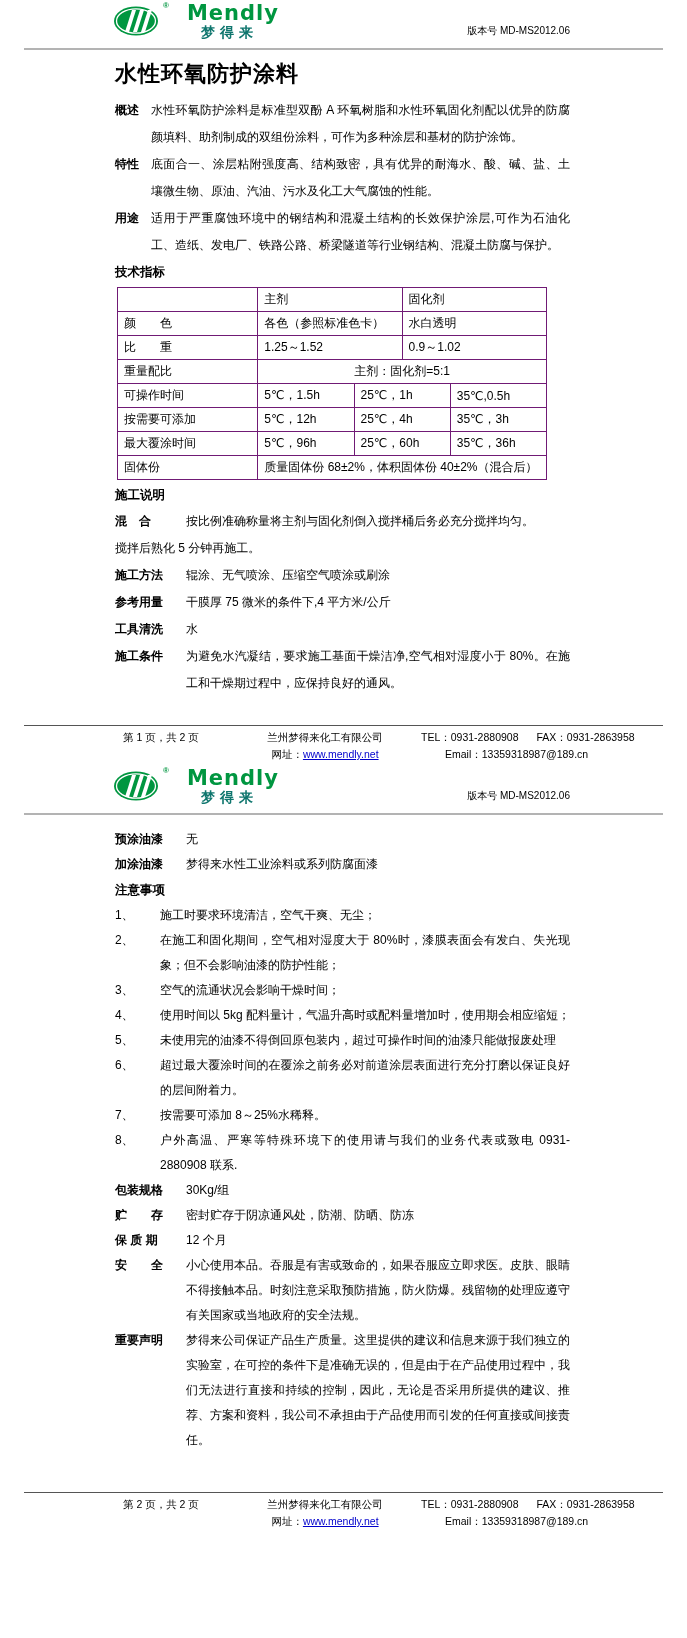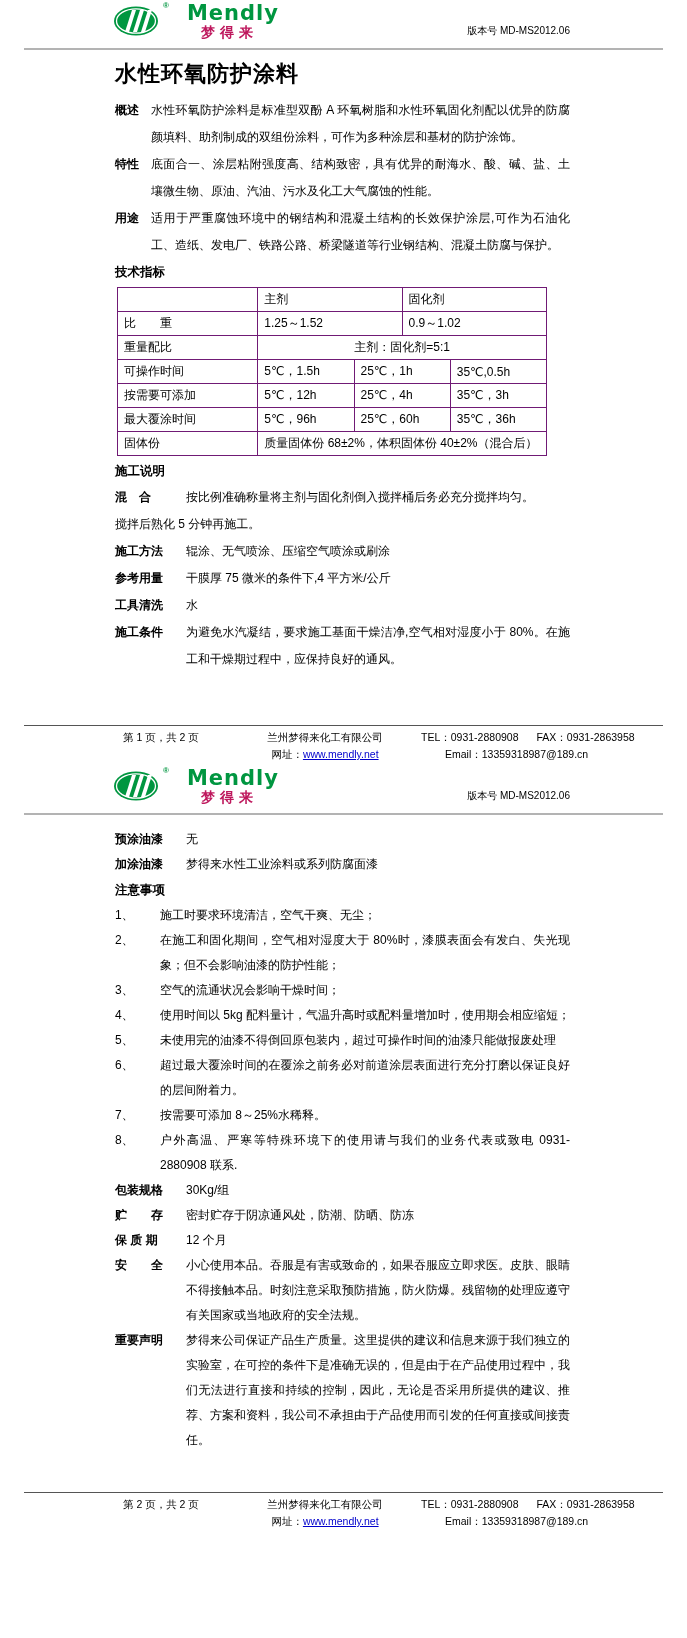--- a/index.html
+++ b/index.html
@@ -13,21 +13,21 @@
   .page1{height:765px;}
   .page2{height:873px;}
 
   
   .hdr{position:relative;height:44px;padding-top:4px;}
   .logo{position:absolute;left:113px;top:3px;display:flex;align-items:flex-start;}
   .logo-mark{position:relative;width:52px;height:36px;}
   .logo-reg{color:#009640;font-size:8px;font-weight:bold;position:relative;top:-2px;left:-2px;}
   .logo-words{margin-left:16px;line-height:1;}
   .logo-brand{color:#009640;font-weight:bold;font-size:21px;letter-spacing:1px;font-family:"DejaVu Sans",sans-serif;}
-  .logo-cn{color:#be185d;font-weight:bold;font-size:14px;letter-spacing:5px;margin-left:14px;margin-top:1px;}
+  .logo-cn{color:#0f766e;font-weight:bold;font-size:14px;letter-spacing:5px;margin-left:14px;margin-top:1px;}
   .version{position:absolute;right:117px;top:24px;font-size:10px;color:#000;}
   .hrule{height:2px;background:#b3b3b3;margin:0 24px;width:639px;}
   .frule{height:1px;background:#555;margin:0 24px;width:639px;}
 
   
   .content{margin:0 117px 0 115px;}
   .title{font-size:22px;font-weight:bold;margin:9px 0 8px 0;letter-spacing:1px;}
   .h2{font-weight:bold;font-size:12.5px;line-height:26px;}
   .sec{display:flex;line-height:27px;}
   .p2 .sec{line-height:25px;}
@@ -118,20 +118,25 @@
             <col style="width:48px">
             <col style="width:48px">
         </colgroup>
         <tbody>
             <tr>
           <td></td>
           <td colspan="3">主剂</td>
           <td colspan="3">固化剂</td>
         </tr>
         <tr>
+          <td>颜　　色</td>
+          <td colspan="3">各色（参照标准色卡）</td>
+          <td colspan="3">水白透明</td>
+        </tr>
+        <tr>
           <td>比　　重</td>
           <td colspan="3">1.25～1.52</td>
           <td colspan="3">0.9～1.02</td>
         </tr>
         <tr>
           <td>重量配比</td>
           <td colspan="6" class="c">主剂：固化剂=5:1</td>
         </tr>
         <tr>
           <td>可操作时间</td>

